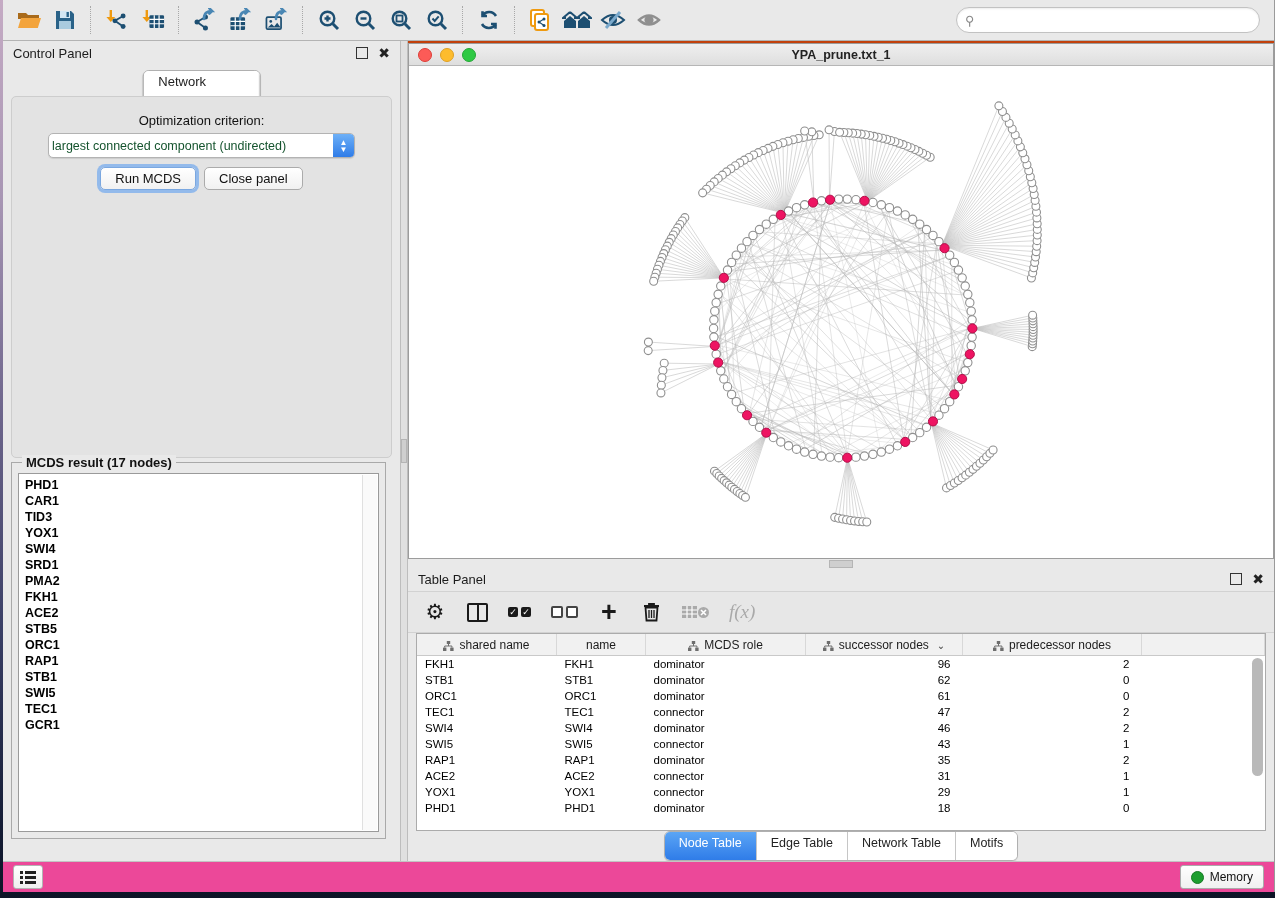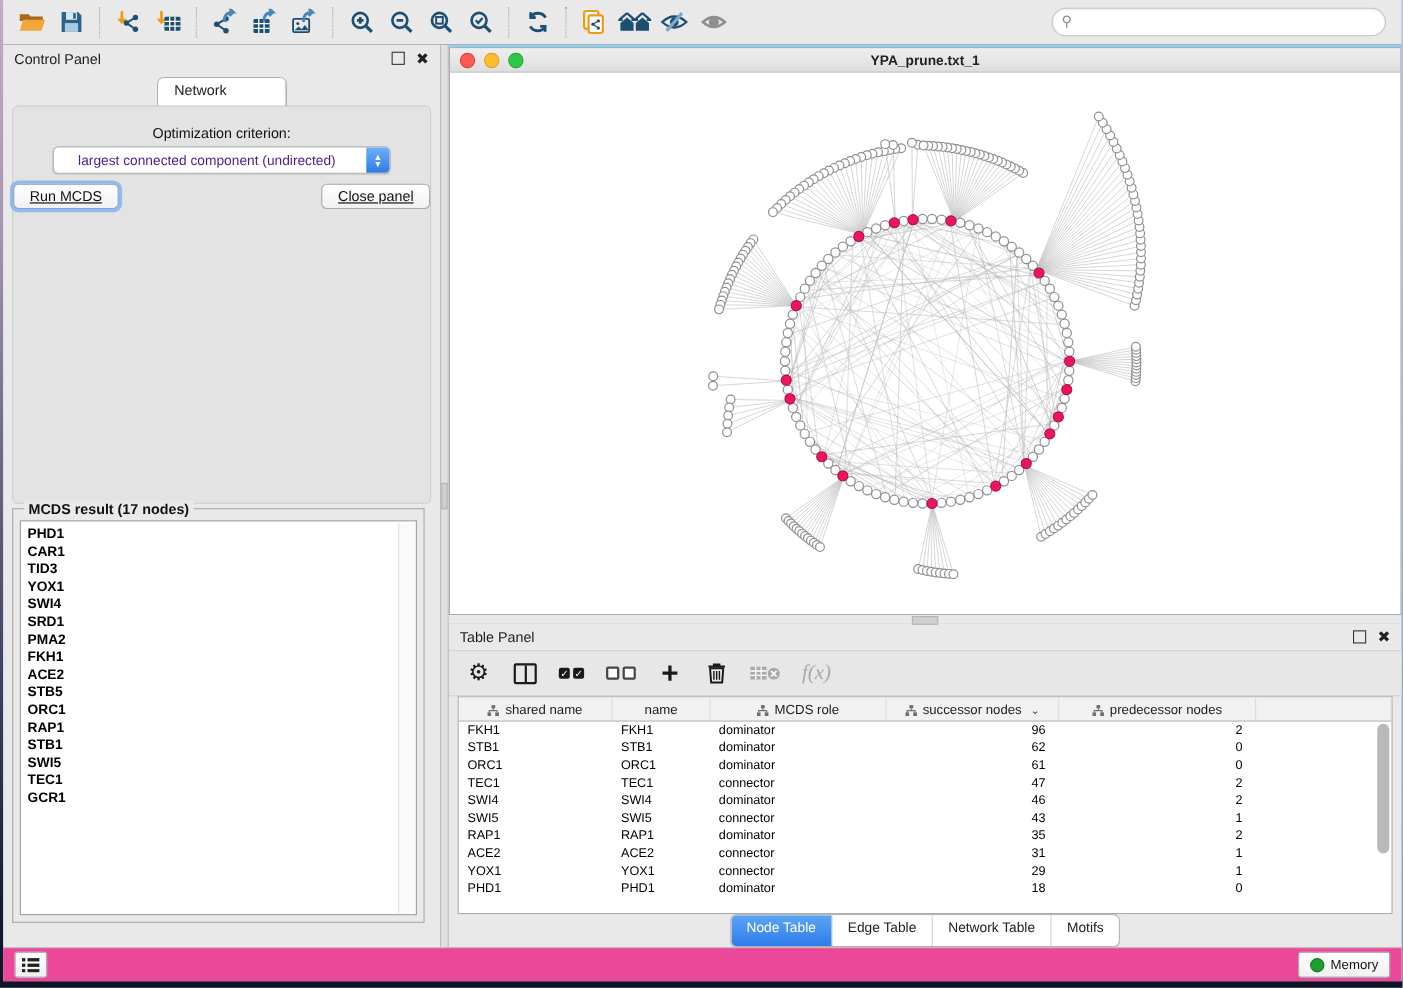--- a/index.html
+++ b/index.html
@@ -27,35 +27,35 @@
   .ph-ctrl{display:flex;gap:10px;align-items:center;}
   .float-box{width:10px;height:10px;border:1.6px solid #333;}
   .close-x{font-size:14px;font-weight:bold;color:#222;line-height:10px;}
   .seg-tabs{position:absolute;top:29px;left:50%;transform:translateX(-50%);display:flex;border:1px solid #b0b0b0;border-radius:6px;background:#fff;overflow:hidden;box-shadow:0 1px 1px rgba(0,0,0,.12);flex-direction:column;}
   .seg-tab{padding:3px 15px;font-size:13px;color:#222;border-right:1px solid #c6c6c6;background:#fff;cursor:default;}
   .seg-tab:last-child{border-right:none;}
   .seg-tab.active{background:linear-gradient(180deg,#5ba5f5 0%,#2f7ce8 100%);color:#fff;border-right:none;margin-left:48px;}
   .inner-panel{position:absolute;top:55px;left:8px;right:8px;height:360px;background:#e3e3e3;border:1px solid #cdcdcd;border-radius:5px;}
   .crit-label{position:absolute;top:16px;left:0;right:0;text-align:center;font-size:13px;color:#111;}
   .dropdown{position:absolute;top:36px;left:36px;right:36px;height:23px;background:#fff;border:1px solid #b3b3b3;border-radius:5px;display:flex;align-items:center;box-shadow:0 1px 1px rgba(0,0,0,.1);}
-  .dropdown .dd-text{flex:1;font-size:12.5px;padding:0 22px;color:#4c1d95;white-space:nowrap;overflow:hidden;}
+  .dropdown .dd-text{flex:1;font-size:12.5px;padding:0 3px;color:#14532d;white-space:nowrap;overflow:hidden;}
   .dd-cap{width:21px;align-self:stretch;border-radius:0 4px 4px 0;background:linear-gradient(180deg,#6db0f7 0%,#2f7ce8 100%);display:flex;flex-direction:column;align-items:center;justify-content:center;color:#fff;font-size:8px;line-height:7px;}
-  .btn-row{position:absolute;top:70px;left:0;right:0;display:flex;justify-content:space-between;gap:8px;text-decoration:underline;}
+  .btn-row{position:absolute;top:70px;left:0;right:0;display:flex;justify-content:center;gap:8px;}
   .mac-btn{background:linear-gradient(180deg,#ffffff,#f1f1f1);border:1px solid #ababab;border-radius:5px;font-size:13px;padding:3px 14px;color:#111;cursor:default;}
   .mac-btn.focused{box-shadow:0 0 0 3px rgba(105,165,240,.65);border-color:#7aa7e0;}
   .mcds-group{position:absolute;left:8px;right:14px;top:421px;bottom:22px;border:1px solid #a9a9a9;font-weight:bold;}
   .mcds-group-title{position:absolute;top:-8px;left:10px;background:#e9e9e9;padding:0 4px;font-size:13px;color:#111;}
   .mcds-list{position:absolute;left:6px;right:6px;top:10px;bottom:6px;background:#fff;border:1px solid #9a9a9a;overflow:hidden;}
   .mcds-items{padding:3px 0 0 6px;font-size:12.5px;line-height:16px;color:#000;}
   .mcds-scroll{position:absolute;top:1px;bottom:1px;right:1px;width:14px;background:#fafafa;border-left:1px solid #e0e0e0;}
   
   .v-split{width:6px;flex:0 0 auto;background:#e0e0e0;border-left:1px solid #bdbdbd;border-right:1px solid #bdbdbd;position:relative;}
   .v-split .grip{position:absolute;top:398px;left:0;right:0;height:22px;background:#cfcfcf;border:1px solid #b5b5b5;}
   
-  .right-col{flex:1;display:flex;flex-direction:column;min-width:0;background:#7dd3fc;}
+  .right-col{flex:1;display:flex;flex-direction:column;min-width:0;background:#c2410c;}
   .net-window{height:514px;flex:0 0 auto;margin:2px 0 0 0;border:1px solid #9c9c9c;display:flex;flex-direction:column;background:#fff;}
   .net-titlebar{height:21px;flex:0 0 auto;background:linear-gradient(180deg,#efefef,#dedede);border-bottom:1px solid #b6b6b6;display:flex;align-items:center;position:relative;}
   .tl{width:12px;height:12px;border-radius:50%;margin-left:8px;}
   .tl.red{background:#fc5b57;border:1px solid #dd3e37;margin-left:9px;}
   .tl.yellow{background:#fdbc2e;border:1px solid #dfa023;}
   .tl.green{background:#2ec944;border:1px solid #24a737;}
   .net-title{position:absolute;left:0;right:0;text-align:center;font-size:12.5px;font-weight:bold;color:#222;}
   .net-canvas{flex:1;background:#fff;min-height:0;}
   .net-canvas svg{width:100%;height:100%;display:block;}
   .h-split{height:8px;flex:0 0 auto;position:relative;background:#e9e9e9;}

